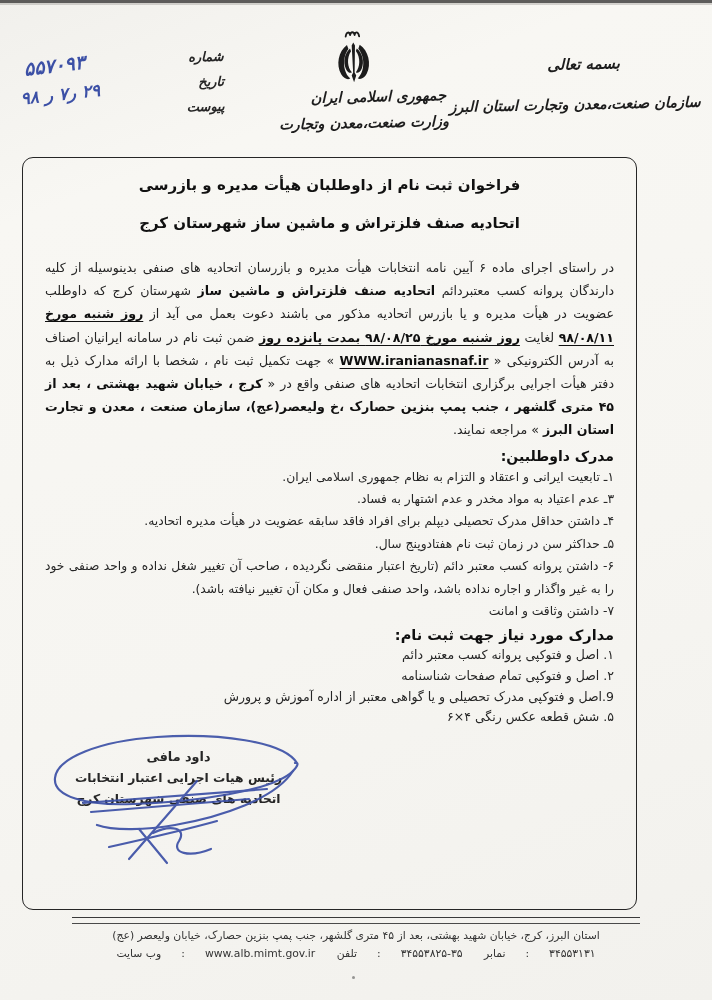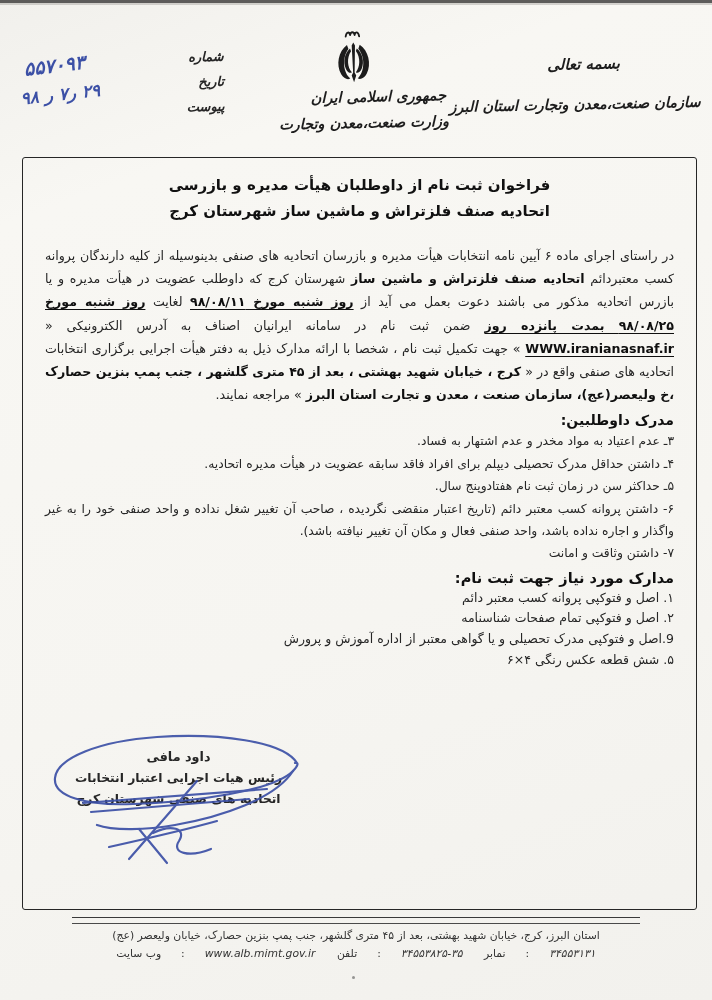--- a/index.html
+++ b/index.html
@@ -20,26 +20,26 @@
   .country{position:absolute;top:88px;left:288px;width:180px;text-align:center;font-size:14.5px;}
   .ministry{position:absolute;top:114px;left:258px;width:210px;text-align:center;font-size:14.5px;}
   .ref-labels{position:absolute;top:46px;left:182px;width:42px;font-size:13px;}
   .ref-labels .lab{font-family:"DejaVu Serif",serif;font-style:italic;font-weight:bold;margin-bottom:10px;}
   .hand{color:#3c50a6;font-style:italic;font-weight:bold;}
   .hand-number{position:absolute;top:48px;left:24px;font-size:19px;letter-spacing:2px;transform:rotate(-6deg);}
   .hand-date{position:absolute;top:78px;left:20px;font-size:17px;letter-spacing:1px;transform:rotate(-5deg);}
 
   
   .notice-box{
-    position:absolute;left:22px;top:157px;width:675px;height:753px;
-    border:1.6px solid #262626;border-radius:3px;box-sizing:border-box;
+    position:absolute;left:22px;top:157px;width:615px;height:753px;
+    border:1.6px solid #262626;border-radius:11px;box-sizing:border-box;
     padding:12px 22px 12px 22px;
   }
   .title1{margin-top:6px;text-align:center;font-size:15px;font-weight:bold;color:#111;}
-  .title2{margin-top:8px;text-align:center;font-size:15px;font-weight:bold;color:#111;}
+  .title2{margin-top:20px;text-align:center;font-size:15px;font-weight:bold;color:#111;}
   .para{margin-top:24px;font-size:12.6px;line-height:23.2px;text-align:justify;color:#252525;}
   .para .b{font-weight:bold;color:#0f0f0f;}
   .para .u{text-decoration:underline;text-underline-offset:3px;text-decoration-thickness:1.4px;}
   .para .ltr{direction:ltr;unicode-bidi:embed;}
   .sec-head{margin-top:6px;font-size:14px;font-weight:bold;color:#0f0f0f;}
   .cond-list{margin-top:2px;}
   .cond-list .li{font-size:12.3px;line-height:22.4px;text-align:justify;}
   .doc-head{margin-top:5px;font-size:14.5px;font-weight:bold;color:#0f0f0f;}
   .doc-list{margin-top:2px;}
   .doc-list .li{font-size:12.5px;line-height:20.6px;}
@@ -52,21 +52,21 @@
   .sig-svg{position:absolute;left:-16px;top:-18px;pointer-events:none;}
 
   
   .footer-rule{position:absolute;left:72px;top:917px;width:568px;height:5px;
     border-top:1.6px solid #3a3a3a;border-bottom:1px solid #4a4a4a;}
   .footer-address{position:absolute;top:929px;left:0;width:100%;text-align:center;
     font-size:10.8px;color:#333;}
   .footer-contact{position:absolute;top:947px;left:0;width:100%;text-align:center;
     font-size:10.8px;color:#333;direction:ltr;}
   .footer-contact .cell{display:inline-flex;align-items:baseline;margin:0 9px;gap:20px;}
-  .footer-contact .val{font-family:"DejaVu Sans",sans-serif;font-style:italic;}
+  .footer-contact .val{font-family:"DejaVu Sans",sans-serif;}
   .dot-artifact{position:absolute;left:352px;top:976px;width:3px;height:3px;border-radius:50%;
     background:#555;opacity:.6;}
 </style>
 </head>
 <body>
 
 <div class="page">
   <div class="scan-edge-top"></div>
   <div class="scan-edge-top2"></div>
 
@@ -103,20 +103,21 @@
   </div>
 
   <div class="notice-box">
     <div class="title1">فراخوان ثبت نام از داوطلبان هیأت مدیره و بازرسی</div>
     <div class="title2">اتحادیه صنف  فلزتراش و ماشین ساز  شهرستان کرج</div>
 
     <div class="para"><span>در راستای اجرای ماده ۶  آیین نامه انتخابات هیأت مدیره و بازرسان اتحادیه های صنفی بدینوسیله از کلیه دارندگان پروانه کسب معتبردائم </span><span class="b">اتحادیه صنف فلزتراش و ماشین ساز</span><span> شهرستان کرج که داوطلب عضویت در هیأت مدیره و یا بازرس اتحادیه مذکور می باشند  دعوت بعمل می آید از </span><span class="b u">روز شنبه مورخ ۹۸/۰۸/۱۱</span><span> لغایت </span><span class="b u">روز شنبه مورخ ۹۸/۰۸/۲۵</span><span class="b u"> بمدت پانزده روز</span><span> ضمن ثبت نام  در سامانه ایرانیان اصناف به آدرس الکترونیکی « </span><span class="b u ltr" dir="ltr">WWW.iranianasnaf.ir</span><span> » جهت تکمیل ثبت نام ، شخصا با ارائه مدارک ذیل به دفتر هیأت اجرایی برگزاری انتخابات اتحادیه های صنفی واقع در « </span><span class="b">کرج ، خیابان شهید بهشتی ، بعد از  ۴۵ متری گلشهر ، جنب پمپ بنزین حصارک ،خ ولیعصر(عج)، سازمان صنعت ، معدن و تجارت استان البرز</span><span> »  مراجعه نمایند.</span></div>
 
     <div class="sec-head">مدرک داوطلبین:</div>
     <div class="cond-list">
+        <div class="li">۱ـ تابعیت ایرانی و اعتقاد و التزام به نظام جمهوری اسلامی ایران.</div>
         <div class="li">۳ـ عدم اعتیاد به مواد مخدر و عدم اشتهار به فساد.</div>
         <div class="li">۴ـ داشتن حداقل مدرک تحصیلی دیپلم برای افراد فاقد سابقه عضویت در هیأت مدیره اتحادیه.</div>
         <div class="li">۵ـ حداکثر سن در زمان ثبت نام هفتادوپنج سال.</div>
         <div class="li">۶- داشتن پروانه کسب معتبر دائم (تاریخ اعتبار منقضی نگردیده ، صاحب آن تغییر شغل نداده و واحد صنفی خود را به غیر واگذار و اجاره نداده باشد، واحد صنفی فعال و مکان آن تغییر نیافته باشد).</div>
         <div class="li">۷- داشتن وثاقت و امانت</div>
       </div>
 
     <div class="doc-head">مدارک مورد نیاز جهت ثبت نام:</div>
     <div class="doc-list">
         <div class="li">۱. اصل و فتوکپی پروانه کسب معتبر دائم</div>

